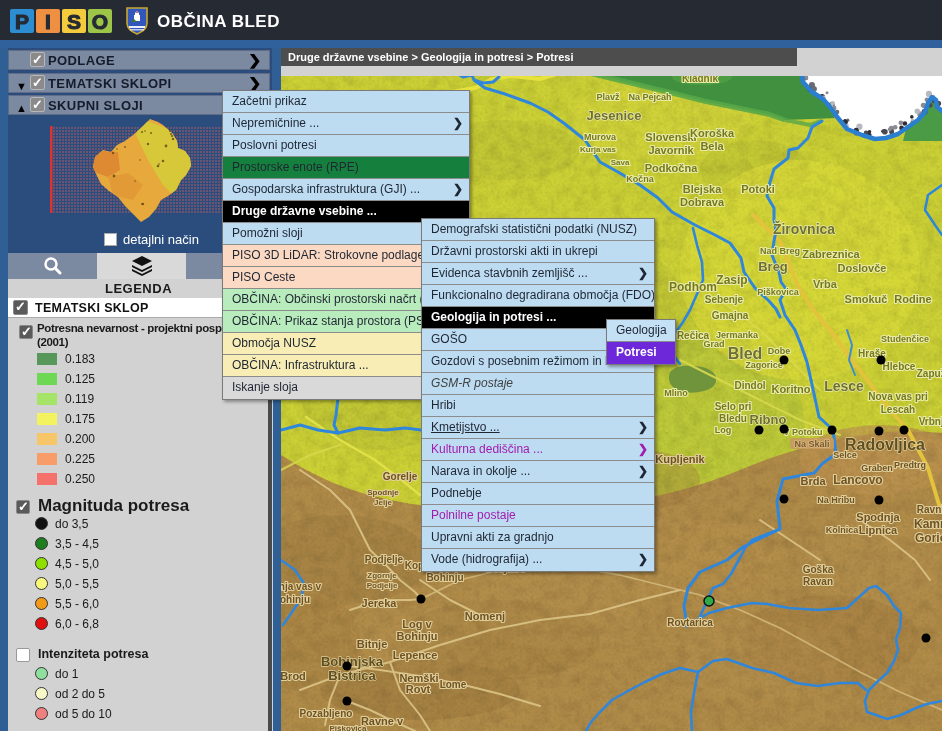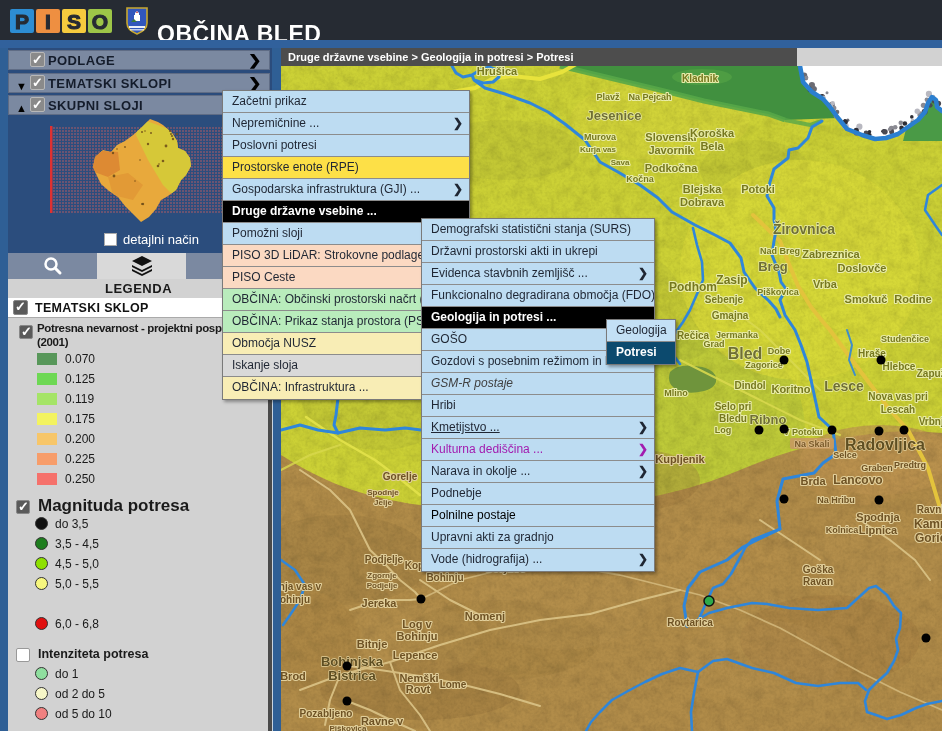--- a/index.html
+++ b/index.html
@@ -1,18 +1,18 @@
 <!DOCTYPE html>
 <html><head><meta charset="utf-8">
 <style>
 *{margin:0;padding:0;box-sizing:border-box}
 body{width:942px;height:731px;overflow:hidden;position:relative;font-family:"Liberation Sans",sans-serif;background:#d2d2d2}
 #header{position:absolute;left:0;top:0;width:942px;height:40px;background:#262b33}
 .tile{position:absolute;top:9px;width:24px;height:24px;text-align:center;font-weight:bold;font-size:21px;line-height:25px;color:#262b33;border-radius:2px;-webkit-text-stroke:1.1px #262b33}
-#hname{position:absolute;left:157px;top:21px;color:#fff;font-weight:bold;font-size:23px;letter-spacing:0.5px}
+#hname{position:absolute;left:157px;top:12px;color:#fff;font-weight:bold;font-size:17px;letter-spacing:0.5px}
 #bluebar{position:absolute;left:0;top:40px;width:942px;height:8px;background:#31619c}
 #sidebar{position:absolute;left:0;top:48px;width:281px;height:683px;background:#2b4c7c}
 #lstrip{position:absolute;left:0;top:0;width:8px;height:683px;background:#2f5f95}
 #rstrip{position:absolute;left:272px;top:0;width:9px;height:683px;background:#2f5f95}
 .panel{position:absolute;left:8px;width:262px;height:20px;background:#7b89a1;border:1px solid #5f6c85;color:#141c2b;font-weight:bold;font-size:13px;line-height:18px;letter-spacing:0.4px}
 .panel .tri{position:absolute;left:7px;top:3px;font-size:11px;color:#000}
 .panel .txt{position:absolute;left:39px;top:1px}
 .panel .chev{position:absolute;right:8px;top:0px;font-size:14px;color:#000;transform:scaleX(1.15)}
 .cb{position:absolute;width:15px;height:15px;background:#8a8a8a;border:1px solid #b8b8b8;border-radius:2px}
 .cb:after{content:"✓";position:absolute;left:1px;top:-2px;color:#fff;font-weight:bold;font-size:13px}
@@ -29,21 +29,21 @@
 #tematski .t{position:absolute;left:27px;top:3px;font-weight:bold;font-size:12.5px;color:#111;letter-spacing:0.3px}
 #legend{position:absolute;left:8px;top:270px;width:261px;height:413px;background:#d2d2d2;color:#1a1a1a}
 .leg-h2{position:absolute;left:0;width:261px}
 .leg-h2 .cb{width:14px;height:14px}
 .lrow{position:absolute;left:0;width:261px;height:16px}
 .sw{position:absolute;left:29px;top:0;width:20px;height:12px}
 .lv{position:absolute;left:57px;top:-1px;font-size:12px}
 .ci{position:absolute;left:27px;top:0;width:13px;height:13px;border-radius:50%;border:1.5px solid #333}
 .lv2{position:absolute;left:47px;top:0;font-size:12px}
 #scroll{position:absolute;left:268px;top:205px;width:5px;height:478px;background:#4a4a4a;border-right:1px solid #c8d4e0;z-index:3}
-#crumb{position:absolute;left:281px;top:48px;width:661px;height:18px;background:#d2d2d2}
+#crumb{position:absolute;left:281px;top:48px;width:661px;height:28px;background:#d2d2d2}
 #crumb .dk{position:absolute;left:0;top:0;width:516px;height:18px;background:#4d4d4d;color:#fff;font-weight:bold;font-size:11px;line-height:18px;padding-left:7px}
 .menu{position:absolute;border:1px solid #7a7a7a;box-shadow:2px 2px 3px rgba(0,0,0,0.35)}
 .mi{height:22px;line-height:21px;font-size:12px;padding-left:9px;border-bottom:1px solid #8c8c8c;white-space:nowrap;overflow:hidden;position:relative}
 .mi:last-child{border-bottom:none}
 .mar{position:absolute;right:6px;top:0;font-weight:bold;font-size:12px}
 </style></head><body>
 <div id="header">
 <div class="tile" style="left:10px;background:#2d8dd3">P</div>
 <div class="tile" style="left:36px;background:#ee8f41">I</div>
 <div class="tile" style="left:62px;background:#f5cb3e">S</div>
@@ -142,21 +142,21 @@
       <span class="cb cb-dk"></span>
       <span class="t">TEMATSKI SKLOP</span>
     </div>
 <div id="legend">
       <div class="leg-h2" style="top:4px">
         <span class="cb cb-dk" style="left:11px;top:3px"></span>
         <div style="margin-left:29px;font-weight:bold;font-size:11.5px;letter-spacing:-0.35px;line-height:13.5px">Potresna nevarnost - projektni pospe<br>(2001)</div>
       </div>
       <div class="lrow" style="top:35px">
         <span class="sw" style="background:#58975a"></span>
-        <span class="lv">0.070</span>
+        <span class="lv">0.183</span>
       </div>
       <div class="lrow" style="top:55px">
         <span class="sw" style="background:#6ed854"></span>
         <span class="lv">0.125</span>
       </div>
       <div class="lrow" style="top:75px">
         <span class="sw" style="background:#a5e467"></span>
         <span class="lv">0.119</span>
       </div>
       <div class="lrow" style="top:95px">
@@ -187,20 +187,24 @@
         <span class="ci" style="background:#1e7d1e"></span>
         <span class="lv2">3,5 - 4,5</span>
       </div>
       <div class="lrow" style="top:239px">
         <span class="ci" style="background:#8ee000"></span>
         <span class="lv2">4,5 - 5,0</span>
       </div>
       <div class="lrow" style="top:259px">
         <span class="ci" style="background:#f7f77e"></span>
         <span class="lv2">5,0 - 5,5</span>
+      </div>
+      <div class="lrow" style="top:279px">
+        <span class="ci" style="background:#f09a18"></span>
+        <span class="lv2">5,5 - 6,0</span>
       </div>
       <div class="lrow" style="top:299px">
         <span class="ci" style="background:#e01010"></span>
         <span class="lv2">6,0 - 6,8</span>
       </div>
       <div class="leg-h2" style="top:328px">
         <span class="cb cb-un" style="left:8px;top:2px"></span>
         <div style="margin-left:30px;font-weight:bold;font-size:12.5px;line-height:16px">Intenziteta potresa</div>
       </div>
       <div class="lrow" style="top:349px">
@@ -490,45 +494,45 @@
 <circle cx="347" cy="701" r="4.5" fill="#000"></circle>
 <circle cx="709" cy="601" r="5" fill="#2daa4a" stroke="#111" stroke-width="1.5"></circle>
 </svg>
 <div id="crumb">
     <div class="dk">Druge državne vsebine &gt; Geologija in potresi &gt; Potresi</div>
   </div>
 <div class="menu" style="left:222px;top:90px;width:248px;z-index:10">
     <div class="mi" style="background:#bddcf2;color:#1f2633;">Začetni prikaz</div>
     <div class="mi" style="background:#bddcf2;color:#1f2633;">Nepremičnine ...<span class="mar">❯</span></div>
     <div class="mi" style="background:#bddcf2;color:#1f2633;">Poslovni potresi</div>
-    <div class="mi" style="background:#fde047;color:#1f2633;">Prostorske enote (RPE)</div>
+    <div class="mi" style="background:#15803d;color:#1f2633;">Prostorske enote (RPE)</div>
     <div class="mi" style="background:#bddcf2;color:#1f2633;">Gospodarska infrastruktura (GJI) ...<span class="mar">❯</span></div>
     <div class="mi" style="background:#000000;color:#ffffff;font-weight:bold;">Druge državne vsebine ...</div>
     <div class="mi" style="background:#bddcf2;color:#1f2633;">Pomožni sloji</div>
     <div class="mi" style="background:#fbd9c2;color:#1f2633;">PISO 3D LiDAR: Strokovne podlage ...</div>
     <div class="mi" style="background:#fbd9c2;color:#1f2633;">PISO Ceste</div>
     <div class="mi" style="background:#b9ecbc;color:#1f2633;">OBČINA: Občinski prostorski načrt (OPN) ...</div>
     <div class="mi" style="background:#b9ecbc;color:#1f2633;">OBČINA: Prikaz stanja prostora (PSP) ...</div>
     <div class="mi" style="background:#f8edb5;color:#1f2633;">Območja NUSZ</div>
+    <div class="mi" style="background:#f8edb5;color:#1f2633;">OBČINA: Infrastruktura ...</div>
     <div class="mi" style="background:#d9d9d9;color:#1f2633;">Iskanje sloja</div>
-    <div class="mi" style="background:#f8edb5;color:#1f2633;">OBČINA: Infrastruktura ...</div>
   </div>
 <div class="menu" style="left:421px;top:218px;width:234px;z-index:11">
-    <div class="mi" style="background:#bddcf2;color:#1f2633;">Demografski statistični stanja (SURS)</div>
+    <div class="mi" style="background:#bddcf2;color:#1f2633;">Demografski statistični podatki (NUSZ)</div>
     <div class="mi" style="background:#bddcf2;color:#1f2633;">Državni prostorski akti in ukrepi</div>
     <div class="mi" style="background:#bddcf2;color:#1f2633;">Evidenca stavbnih zemljišč ...<span class="mar">❯</span></div>
     <div class="mi" style="background:#bddcf2;color:#1f2633;">Funkcionalno degradirana območja (FDO)</div>
     <div class="mi" style="background:#000000;color:#ffffff;font-weight:bold;">Geologija in potresi ...</div>
     <div class="mi" style="background:#bddcf2;color:#1f2633;">GOŠO</div>
     <div class="mi" style="background:#bddcf2;color:#1f2633;">Gozdovi s posebnim režimom in lovišča</div>
     <div class="mi" style="background:#bddcf2;color:#404040;font-style:italic;">GSM-R postaje</div>
     <div class="mi" style="background:#bddcf2;color:#1f2633;">Hribi</div>
     <div class="mi" style="background:#bddcf2;color:#1f2633;text-decoration:underline;">Kmetijstvo ...<span class="mar">❯</span></div>
     <div class="mi" style="background:#bddcf2;color:#a21caf;">Kulturna dediščina ...<span class="mar">❯</span></div>
     <div class="mi" style="background:#bddcf2;color:#1f2633;">Narava in okolje ...<span class="mar">❯</span></div>
     <div class="mi" style="background:#bddcf2;color:#1f2633;">Podnebje</div>
-    <div class="mi" style="background:#bddcf2;color:#000000;">Polnilne postaje</div>
+    <div class="mi" style="background:#bddcf2;color:#a21caf;">Polnilne postaje</div>
     <div class="mi" style="background:#bddcf2;color:#1f2633;">Upravni akti za gradnjo</div>
     <div class="mi" style="background:#bddcf2;color:#1f2633;">Vode (hidrografija) ...<span class="mar">❯</span></div>
   </div>
 <div class="menu" style="left:606px;top:319px;width:70px;z-index:12">
     <div class="mi" style="background:#c3e0f5;color:#1f2633;">Geologija</div>
-    <div class="mi" style="background:#0c4a6e;color:#ffffff;font-weight:bold;">Potresi</div>
+    <div class="mi" style="background:#6d28d9;color:#ffffff;font-weight:bold;">Potresi</div>
   </div>
 </body></html>

